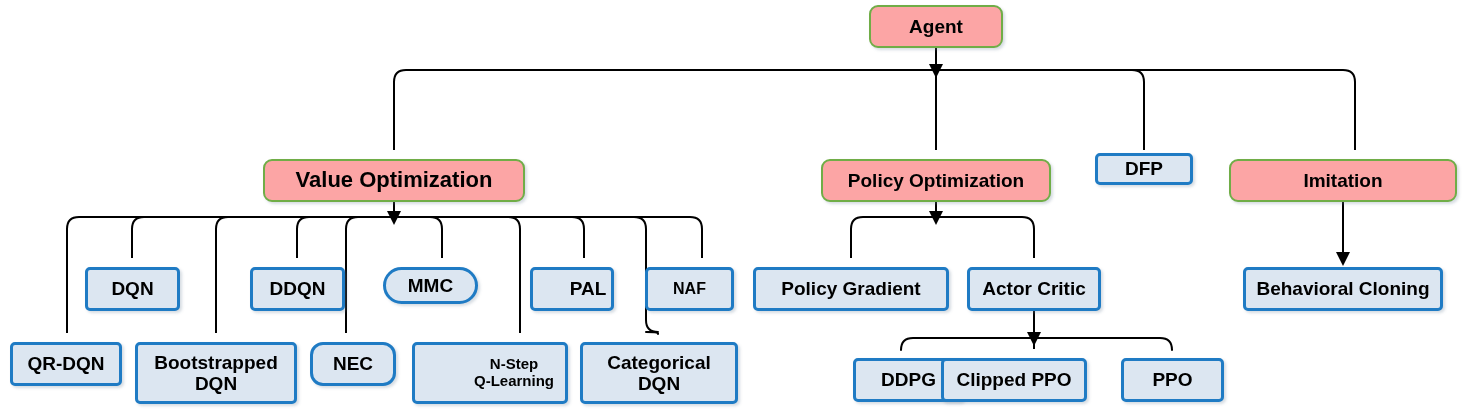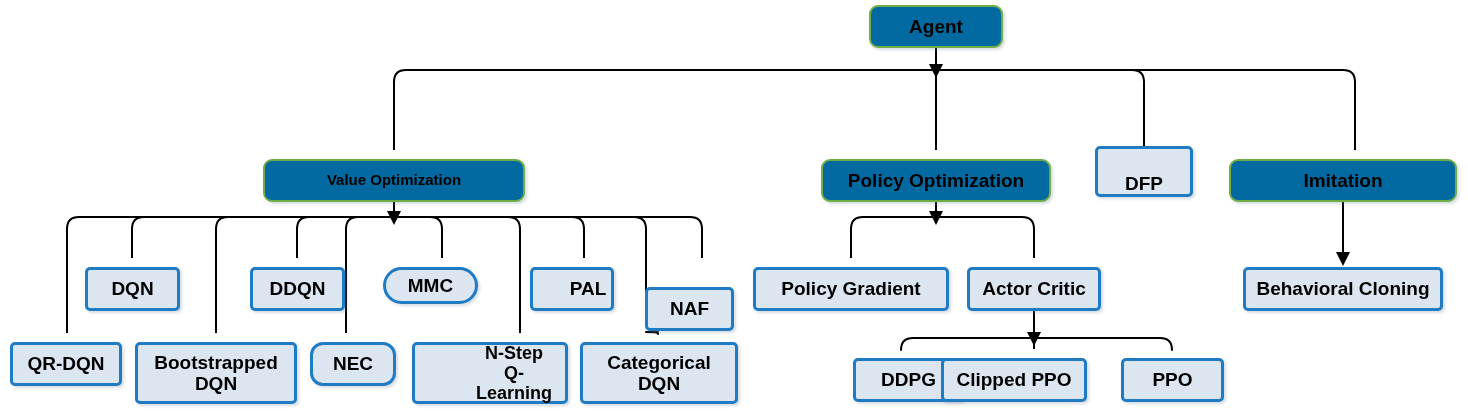--- a/index.html
+++ b/index.html
@@ -21,21 +21,21 @@
     align-items:center;
     justify-content:center;
     text-align:center;
     font-weight:bold;
     color:#000000;
     line-height:1.12;
     z-index:3;
     box-shadow:2px 2px 3px rgba(120,140,160,0.30);
   }
   .node.green{
-    background:#0369a1;
+    background:#fca5a5;
     border:2px solid #70ad47;
     border-radius:9px;
   }
   .node.blue{
     background:#dce6f1;
     border:3px solid #1f7bc4;
     border-radius:5px;
   }
   .node .lbl{ display:block; white-space:pre-line; padding:0 4px; }
 </style>
@@ -75,58 +75,58 @@
         <path d="M 1034,338 L 1034,349"></path>
         <path d="M 1034,338 L 1160,338 Q 1172,338 1172,350 L 1172,349"></path>
         <path d="M 1343,202 L 1343,258" marker-end="url(#arrow)"></path>
       </g>
   </svg>
 
   <div id="node-layer">
       <div class="node green" style="left: 869px; top: 5px; width: 134px; height: 43px; font-size: 19px;">
         <span class="lbl">Agent</span>
       </div>
-      <div class="node green" style="left: 263px; top: 159px; width: 262px; height: 43px; font-size: 15px;">
+      <div class="node green" style="left: 263px; top: 159px; width: 262px; height: 43px; font-size: 22px;">
         <span class="lbl">Value Optimization</span>
       </div>
       <div class="node green" style="left: 821px; top: 159px; width: 230px; height: 43px; font-size: 19px;">
         <span class="lbl">Policy Optimization</span>
       </div>
-      <div class="node blue" style="left: 1095px; top: 146px; width: 98px; height: 51px; font-size: 19px; align-items: flex-end;">
+      <div class="node blue" style="left: 1095px; top: 153px; width: 98px; height: 32px; font-size: 19px;">
         <span class="lbl">DFP</span>
       </div>
       <div class="node green" style="left: 1229px; top: 159px; width: 228px; height: 43px; font-size: 19px;">
         <span class="lbl">Imitation</span>
       </div>
       <div class="node blue" style="left: 85px; top: 267px; width: 95px; height: 44px; font-size: 19px;">
         <span class="lbl">DQN</span>
       </div>
       <div class="node blue" style="left: 250px; top: 267px; width: 95px; height: 44px; font-size: 19px;">
         <span class="lbl">DDQN</span>
       </div>
       <div class="node blue" style="left: 383px; top: 267px; width: 95px; height: 37px; font-size: 19px; border-radius: 19px;">
         <span class="lbl">MMC</span>
       </div>
       <div class="node blue" style="left: 530px; top: 267px; width: 84px; height: 44px; font-size: 19px; padding-left: 32px;">
         <span class="lbl">PAL</span>
       </div>
-      <div class="node blue" style="left: 645px; top: 267px; width: 89px; height: 44px; font-size: 19px; margin-top: 20px;">
+      <div class="node blue" style="left: 645px; top: 267px; width: 89px; height: 44px; font-size: 16px;">
         <span class="lbl">NAF</span>
       </div>
       <div class="node blue" style="left: 10px; top: 342px; width: 112px; height: 44px; font-size: 19px;">
         <span class="lbl">QR-DQN</span>
       </div>
       <div class="node blue" style="left: 135px; top: 342px; width: 162px; height: 62px; font-size: 19px; text-align: center;">
         <span class="lbl">Bootstrapped
 DQN</span>
       </div>
       <div class="node blue" style="left: 310px; top: 342px; width: 86px; height: 44px; font-size: 19px; border-radius: 13px;">
         <span class="lbl">NEC</span>
       </div>
-      <div class="node blue" style="left: 412px; top: 342px; width: 156px; height: 62px; font-size: 18px; padding-left: 48px;">
+      <div class="node blue" style="left: 412px; top: 342px; width: 156px; height: 62px; font-size: 15px; padding-left: 48px;">
         <span class="lbl">N-Step
 Q-Learning</span>
       </div>
       <div class="node blue" style="left: 580px; top: 342px; width: 158px; height: 62px; font-size: 19px;">
         <span class="lbl">Categorical
 DQN</span>
       </div>
       <div class="node blue" style="left: 753px; top: 267px; width: 196px; height: 44px; font-size: 19px;">
         <span class="lbl">Policy Gradient</span>
       </div>

